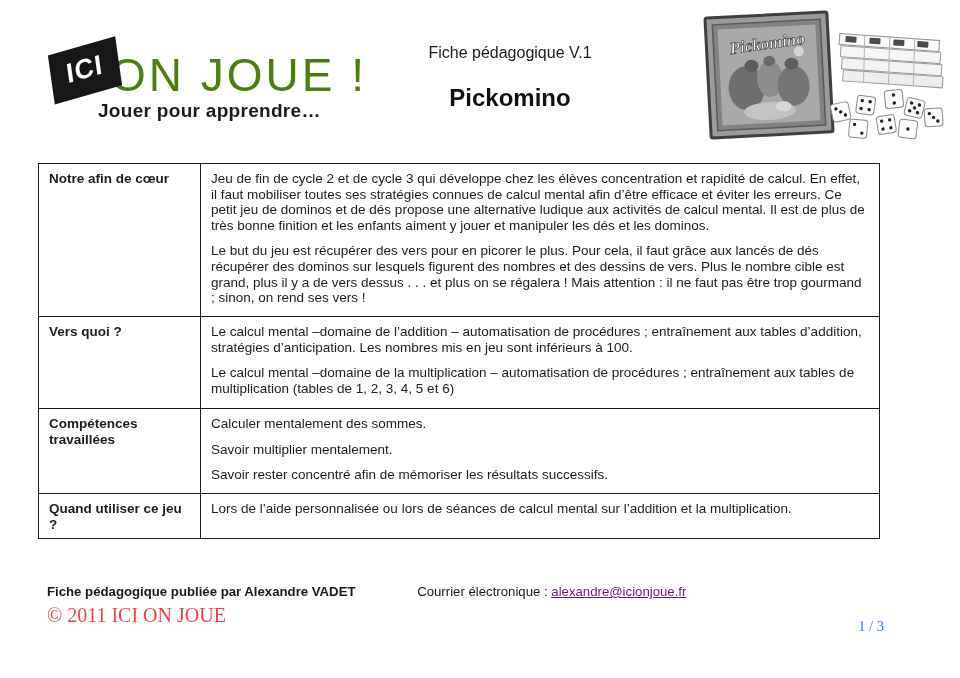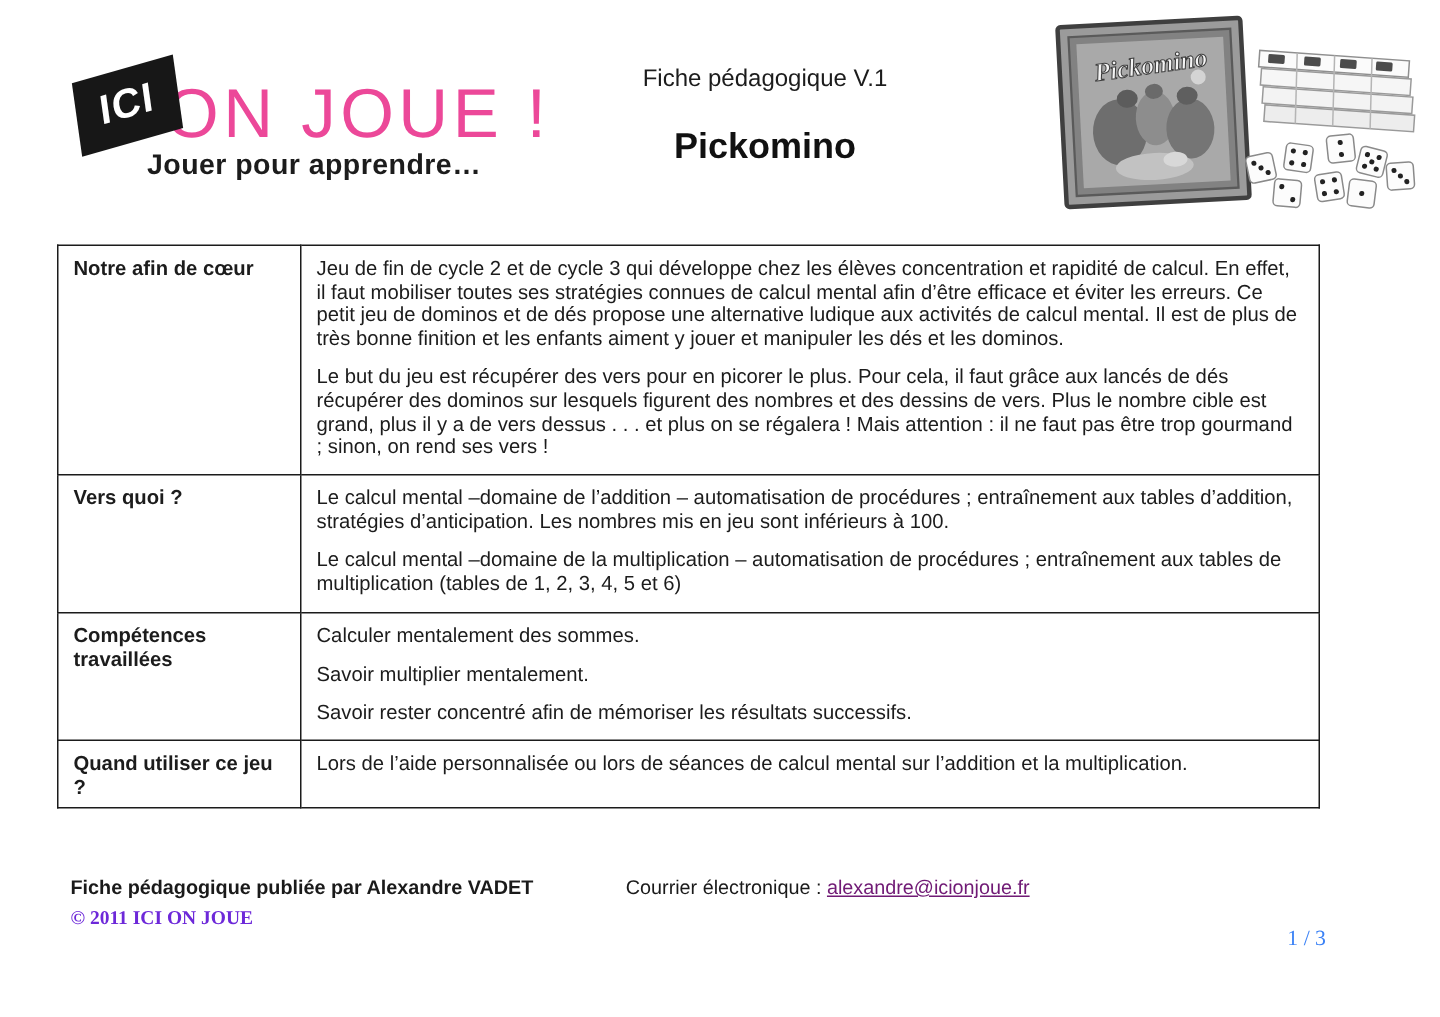--- a/index.html
+++ b/index.html
@@ -19,21 +19,21 @@
   .ici-badge {
     position: absolute; left: 8px; top: 18px;
     background: #171717; color: #ffffff;
     font-weight: bold; font-size: 27px; letter-spacing: 1px;
     padding: 8px 16px 10px 16px;
     transform: rotate(-16deg) skewX(-8deg);
     z-index: 2;
   }
   .onjoue {
     position: absolute; left: 68px; top: 20px;
-    font-size: 46px; letter-spacing: 3px; color: #ec4899;
+    font-size: 46px; letter-spacing: 3px; color: #4d7c0f;
     font-weight: 400; white-space: nowrap;
   }
   .tagline {
     position: absolute; left: 56px; top: 72px;
     font-size: 19px; font-weight: bold; color: #1c1c1c;
     letter-spacing: 0.3px; white-space: nowrap; text-align: right;
   }
 
   .doc-type {
     position: absolute; left: 350px; top: 44px; width: 320px;
@@ -72,21 +72,21 @@
 
   
   .footer { position: absolute; left: 47px; top: 584px; width: 866px; font-size: 13.2px; }
   .footer-line { margin-bottom: 4px; white-space: nowrap; }
   .pub-bold { font-weight: bold; }
   .seg-gap-1 { margin-left: 58px; }
   .seg-gap-2 { margin-left: 42px; }
   a.doc-link { color: #701a75; text-decoration: underline; cursor: pointer; }
   .copyright {
     font-family: "Liberation Serif", serif;
-    color: #6d28d9; font-size: 13px; margin-top: 5px; font-weight: bold;
+    color: #ef4444; font-size: 20px; margin-top: 5px;
   }
   .page-num {
     position: absolute; right: 76px; top: 618px;
     font-family: "Liberation Serif", serif;
     color: #3b82f6; font-size: 14.5px;
   }
 </style>
 </head>
 <body>
 

